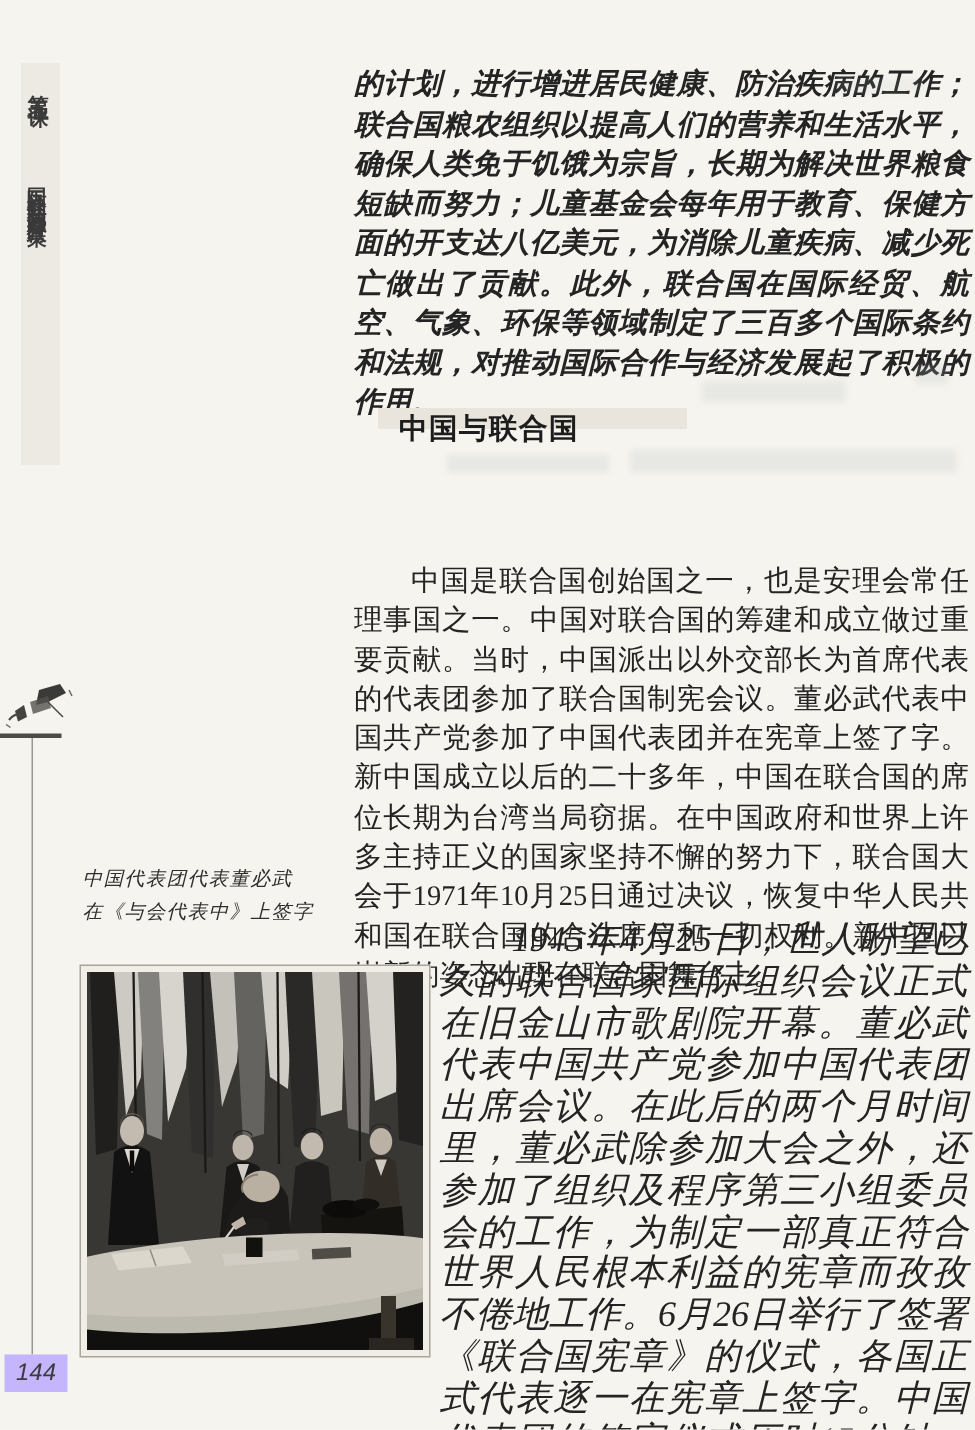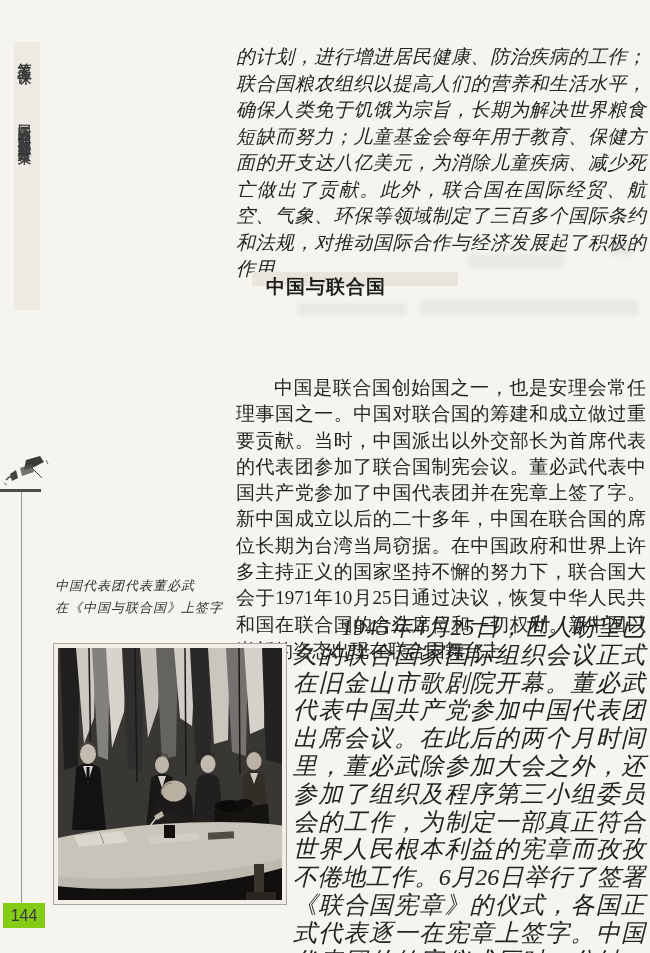--- a/index.html
+++ b/index.html
@@ -26,31 +26,31 @@
     font-family:"Liberation Serif","DejaVu Serif",serif;
     color:#3a3a3a;
   }
   .lesson-label{left:15px;top:52px;font-size:14px;letter-spacing:4px;font-weight:bold;}
   .lesson-title{left:15px;top:114px;font-size:13px;letter-spacing:2.5px;font-weight:bold;}
   .h-rule{position:absolute;left:0;top:489px;width:41px;height:3px;background:#4b4b48;}
   .v-rule{position:absolute;left:21px;top:492px;width:1px;height:411px;background:#9a988f;}
   .sketch{position:absolute;left:2px;top:450px;}
   .page-number{
     position:absolute;left:3px;top:903px;width:42px;height:25px;
-    background:#84cc16;
+    background:#c4b5fd;
     font-family:"Liberation Sans","DejaVu Sans",sans-serif;
-    font-size:16px;line-height:25px;text-align:center;color:#3c3c3c;
+    font-size:16px;line-height:25px;text-align:center;color:#3c3c3c;font-style:italic;
   }
   
   .para{
     position:absolute;left:236px;width:410px;
     text-align:justify;text-justify:inter-character;
     color:#242424;
   }
-  .kai{font-style:italic;}
+  .kai{font-style:italic;font-weight:bold;}
   .song{font-style:normal;margin-top:45px;}
   .para1{top:44px;font-size:19px;line-height:26.5px;}
   .para2{top:330px;font-size:19px;line-height:26.3px;text-indent:2em;}
   .para3{
     position:absolute;left:293px;top:614px;width:352px;
     font-size:24px;line-height:27.8px;
     text-align:justify;text-justify:inter-character;
     text-indent:2em;font-style:italic;color:#242424;
   }
   .section-header{
@@ -106,21 +106,21 @@
 
   <div class="page-number">144</div>
 
   <div class="para para1 kai">的计划，进行增进居民健康、防治疾病的工作；联合国粮农组织以提高人们的营养和生活水平，确保人类免于饥饿为宗旨，长期为解决世界粮食短缺而努力；儿童基金会每年用于教育、保健方面的开支达八亿美元，为消除儿童疾病、减少死亡做出了贡献。此外，联合国在国际经贸、航空、气象、环保等领域制定了三百多个国际条约和法规，对推动国际合作与经济发展起了积极的作用。</div>
 
   <div class="section-header">中国与联合国</div>
 
   <div class="para para2 song">中国是联合国创始国之一，也是安理会常任理事国之一。中国对联合国的筹建和成立做过重要贡献。当时，中国派出以外交部长为首席代表的代表团参加了联合国制宪会议。董必武代表中国共产党参加了中国代表团并在宪章上签了字。新中国成立以后的二十多年，中国在联合国的席位长期为台湾当局窃据。在中国政府和世界上许多主持正义的国家坚持不懈的努力下，联合国大会于1971年10月25日通过决议，恢复中华人民共和国在联合国的合法席位和一切权利。新中国以崭新的姿态出现在联合国舞台上。</div>
 
   <div class="caption l1">中国代表团代表董必武</div>
-  <div class="caption l2">在《中国与联合国》上签字</div>
+  <div class="caption l2">在《与会代表中》上签字</div>
 
   <div class="photo-frame">
     <svg width="224" height="252" viewBox="0 0 224 252">
       <rect width="224" height="252" fill="#3c3a37"></rect>
 
       <g>
         <polygon points="2,0 22,0 20,118 6,122" fill="#23211f"></polygon>
         <polygon points="18,0 38,0 36,70 26,96" fill="#d8d5ce"></polygon>
         <polygon points="34,0 52,0 50,112 40,108" fill="#8b8884"></polygon>
         <polygon points="48,0 70,0 66,64 54,100" fill="#e3e0d8"></polygon>

